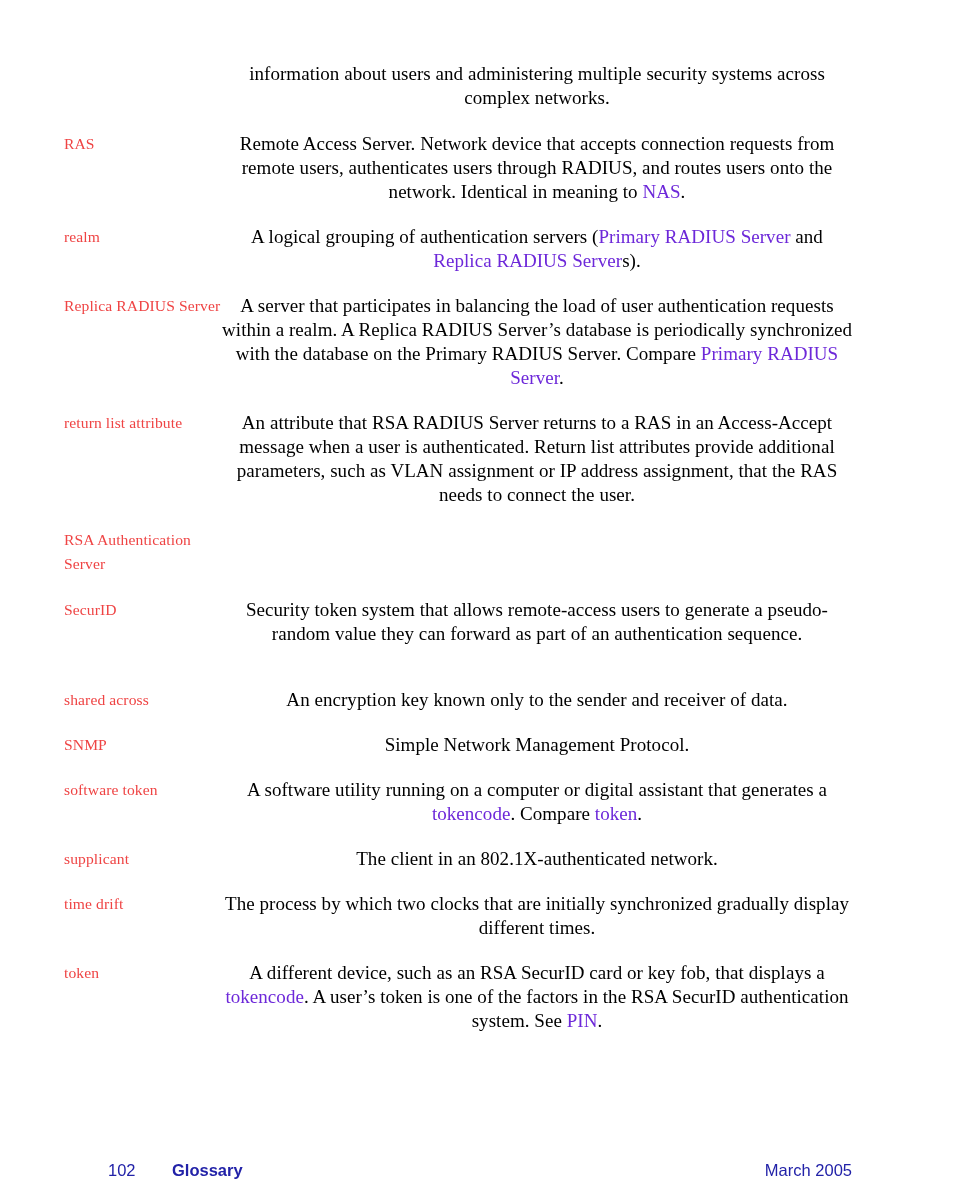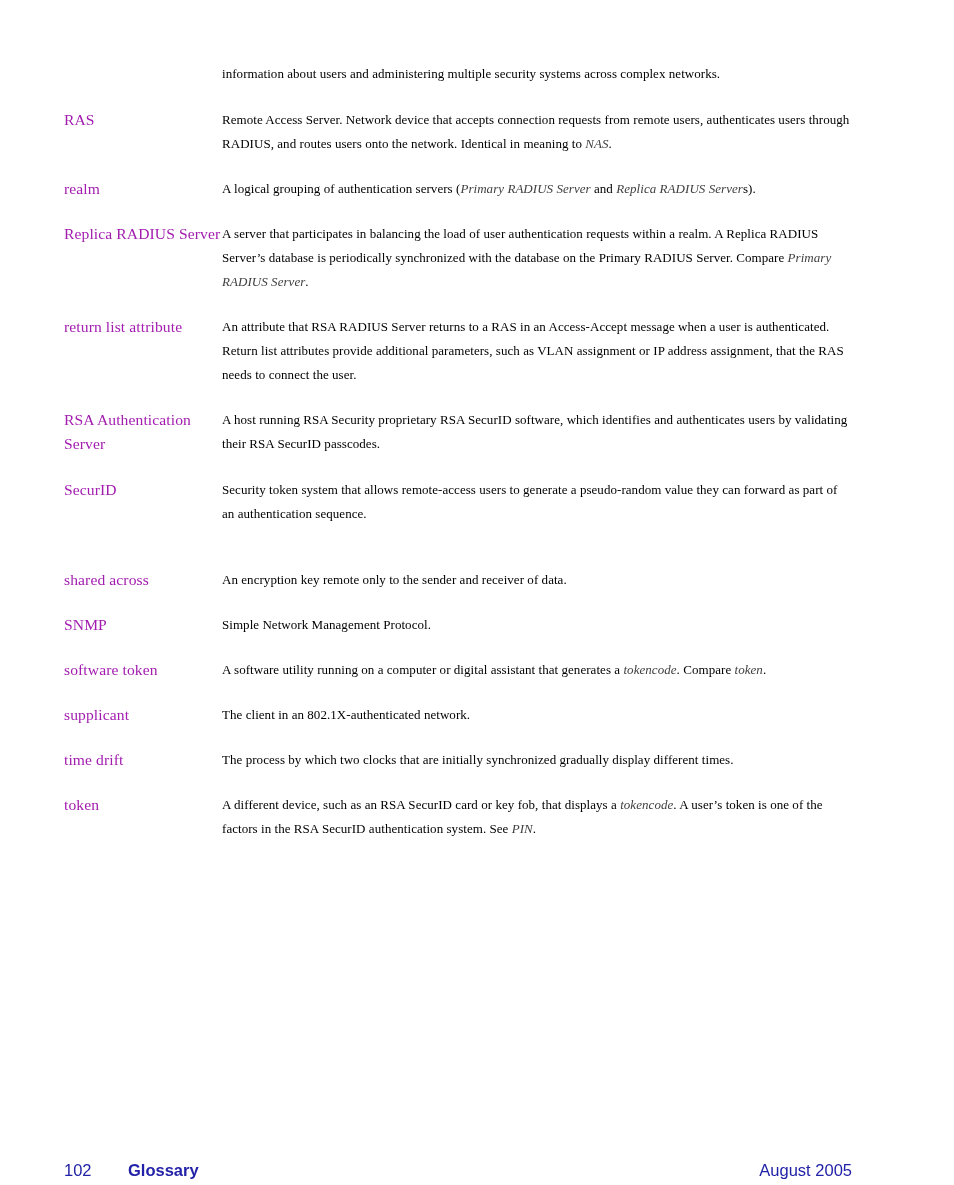--- a/index.html
+++ b/index.html
@@ -37,63 +37,63 @@
     display: flex;
     align-items: flex-start;
     width: 100%;
   }
 
   .entry-term {
     width: 158px;              
     flex: 0 0 158px;
     font-size: 15.6px;
     line-height: 24px;
-    color: #a21caf;
+    color: #ef4444;
     letter-spacing: 0.1px;
   }
 
   .entry-def {
     flex: 1 1 auto;
-    font-size: 13px;
+    font-size: 19px;
     line-height: 24px;
     color: #000000;
-    text-align: left;
+    text-align: center;
     letter-spacing: 0.05px;
   }
 
   
   .entry.continuation .entry-term { height: 1px; }
 
   
   .gap-sm { height: 21px; }
   .gap-md { height: 22px; }
 
   
   .xref {
-    color: #404040;
-    font-style: italic;
+    color: #6d28d9;
     text-decoration: none;
   }
 
   
   #footer {
     position: absolute;
     left: 64px;
     top: 1111px;
     width: 788px;
     display: flex;
     align-items: baseline;
     font-family: "Liberation Sans", "DejaVu Sans", sans-serif;
     color: #2222a8;
     font-size: 16.5px;
     line-height: 22px;
   }
   #footer .page-num {
     width: 64px;
     flex: 0 0 64px;
+    margin-left: 44px;
   }
   #footer .footer-section {
     flex: 0 0 auto;
     font-weight: bold;
     margin-top: 48px;
   }
   #footer .footer-date {
     margin-left: auto;
     text-align: right;
   }
@@ -135,38 +135,37 @@
 
     <div class="entry">
       <div class="entry-term">return list attribute</div>
       <div class="entry-def">An attribute that RSA RADIUS Server returns to a RAS in an Access-Accept message when a user is authenticated. Return list attributes provide additional parameters, such as VLAN assignment or IP address assignment, that the RAS needs to connect the user.</div>
     </div>
 
     <div class="gap-sm"></div>
 
     <div class="entry">
       <div class="entry-term">RSA Authentication Server</div>
-      <div class="entry-def">A host running RSA Security proprietary RSA SecurID software, which identifies and authenticates users by validating their RSA SecurID passcodes.</div>
     </div>
 
     <div class="gap-md"></div>
 
     <div class="entry">
       <div class="entry-term">SecurID</div>
       <div class="entry-def">Security token system that allows remote-access users to generate a pseudo-random value they can forward as part of an authentication sequence.</div>
     </div>
 
     <div class="gap-sm"></div>
 
 
     <div class="gap-sm"></div>
 
     <div class="entry">
       <div class="entry-term">shared across</div>
-      <div class="entry-def">An encryption key remote only to the sender and receiver of data.</div>
+      <div class="entry-def">An encryption key known only to the sender and receiver of data.</div>
     </div>
 
     <div class="gap-sm"></div>
 
     <div class="entry">
       <div class="entry-term">SNMP</div>
       <div class="entry-def">Simple Network Management Protocol.</div>
     </div>
 
     <div class="gap-sm"></div>
@@ -195,16 +194,16 @@
     <div class="entry">
       <div class="entry-term">token</div>
       <div class="entry-def"><span>A different device, such as an RSA SecurID card or key fob, that displays a </span><a class="xref" href="#">tokencode</a><span>. A user’s token is one of the factors in the RSA SecurID authentication system. See </span><a class="xref" href="#">PIN</a><span>.</span></div>
     </div>
 
   </div>
 
   <div id="footer">
     <span class="page-num">102</span>
     <span class="footer-section">Glossary</span>
-    <span class="footer-date">August 2005</span>
+    <span class="footer-date">March 2005</span>
   </div>
 
 </div>
 
 </body></html>

